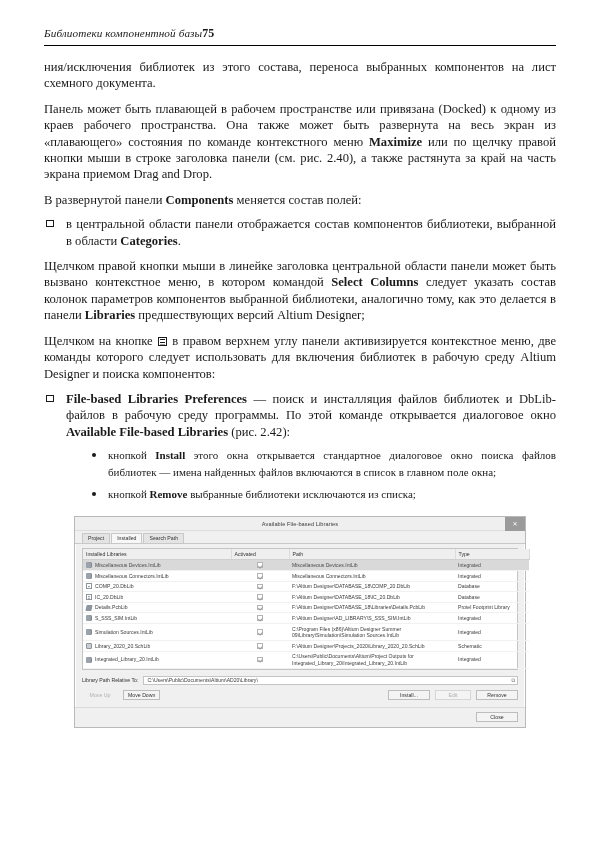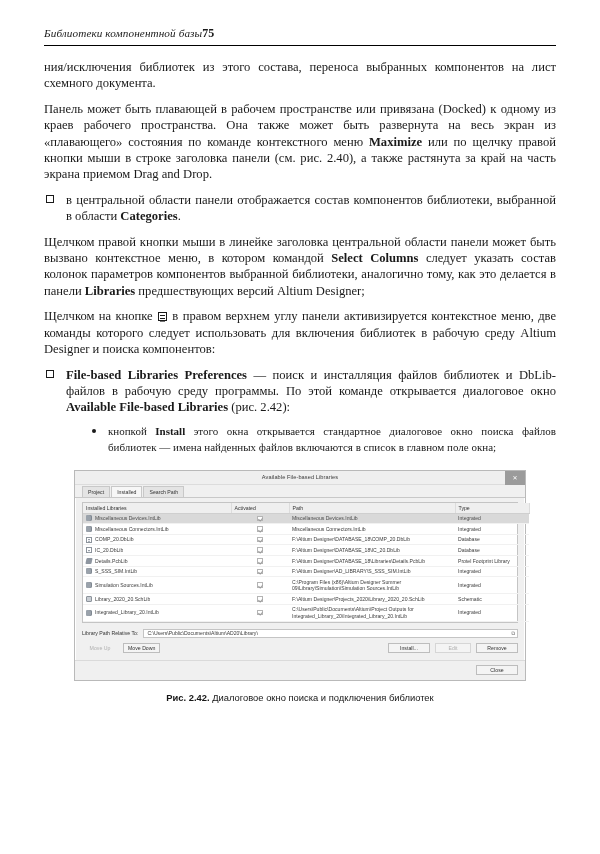--- a/index.html
+++ b/index.html
@@ -242,20 +242,23 @@
   <div class="rule"></div>
 
   <p class="body">
     <span>ния/исключения библиотек из этого состава, переноса выбранных компонентов на лист схемного документа.</span>
   </p>
 
   <p class="body">
     <span>Панель может быть плавающей в рабочем пространстве или привязана (Docked) к одному из краев рабочего пространства. Она также может быть развернута на весь экран из «плавающего» состояния по команде контекстного меню </span><b>Maximize</b><span> или по щелчку правой кнопки мыши в строке заголовка панели (см. рис. 2.40), а также растянута за край на часть экрана приемом Drag and Drop.</span>
   </p>
 
+  <p class="body tight">
+    <span>В развернутой панели </span><b>Components</b><span> меняется состав полей:</span>
+  </p>
 
   <ul class="sq">
     <li>
       <span class="sqmark"></span>
       <span>в центральной области панели отображается состав компонентов библиотеки, выбранной в области </span><b>Categories</b><span>.</span>
     </li>
   </ul>
 
   <p class="body">
     <span>Щелчком правой кнопки мыши в линейке заголовка центральной области панели может быть вызвано контекстное меню, в котором командой </span><b>Select Columns</b><span> следует указать состав колонок параметров компонентов выбранной библиотеки, аналогично тому, как это делается в панели </span><b>Libraries</b><span> предшествующих версий Altium Designer;</span>
@@ -267,20 +270,24 @@
 
   <ul class="sq">
     <li>
       <span class="sqmark"></span>
       <b>File-based Libraries Preferences</b><span> — поиск и инсталляция файлов библиотек и DbLib-файлов в рабочую среду программы. По этой команде открывается диалоговое окно </span><b>Available File-based Libraries</b><span> (рис. 2.42):</span>
       <ul class="dot">
         <li>
           <span class="dotmark"></span>
           <span>кнопкой </span><b>Install</b><span> этого окна открывается стандартное диалоговое окно поиска файлов библиотек — имена найденных файлов включаются в список в главном поле окна;</span>
         </li>
+        <li>
+          <span class="dotmark"></span>
+          <span>кнопкой </span><b>Remove</b><span> выбранные библиотеки исключаются из списка;</span>
+        </li>
       </ul>
     </li>
   </ul>
 
   <div class="figure">
     <div class="shot">
 
       <div class="titlebar">
         <span class="tt">Available File-based Libraries</span>
         <span class="closebtn">✕</span>
@@ -422,18 +429,15 @@
         <span class="btn disabled">Edit</span>
         <span class="btn wide">Remove</span>
       </div>
 
       <div class="footbar">
         <span class="btn wide">Close</span>
       </div>
 
     </div>
 
-    <div class="figcap">
-      <span class="num">Рис. 2.42.</span><span> Диалоговое окно поиска и подключения библиотек</span>
-    </div>
   </div>
 
 </div>
 
 </body></html>

